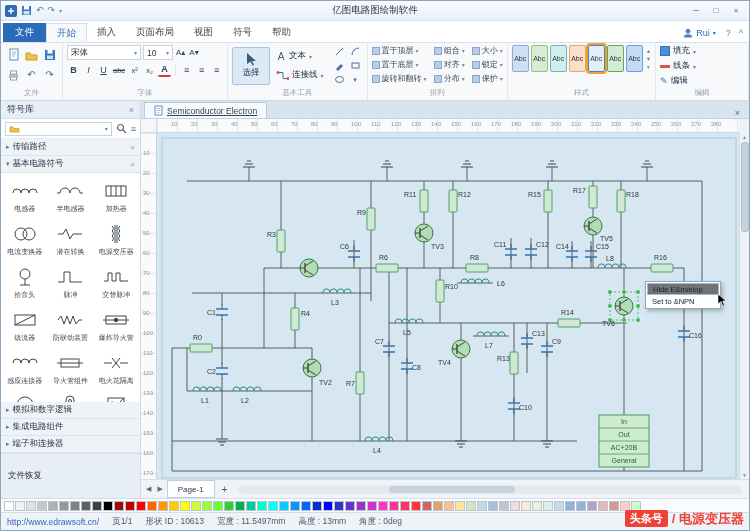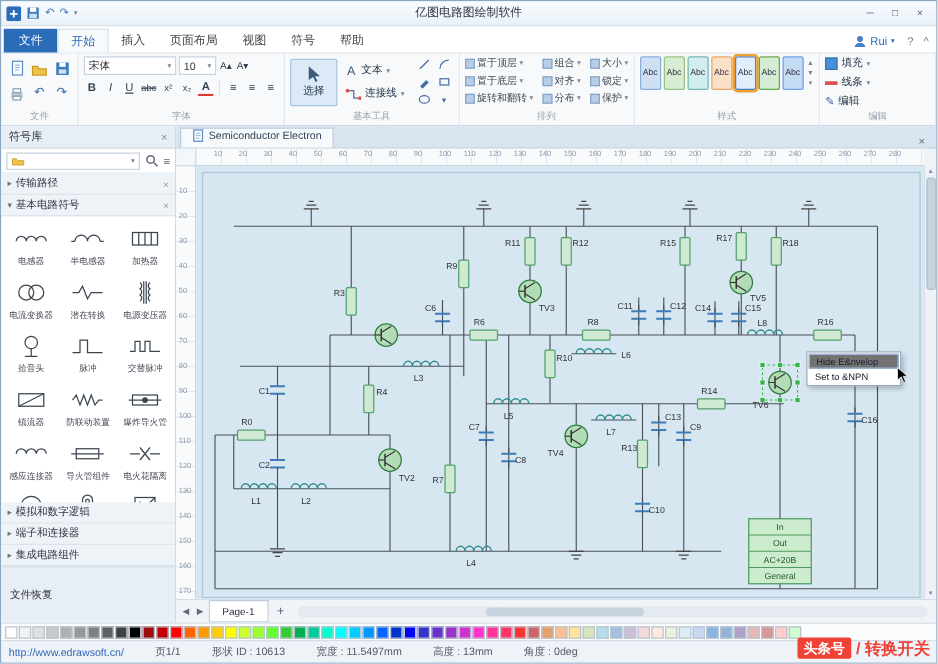--- a/index.html
+++ b/index.html
@@ -80,21 +80,21 @@
 .sb-sec .arr{font-size:7px;color:#678;}
 .sb-x2{margin-left:auto;color:#99a;font-size:8px;}
 .sb-grid{flex:1;min-height:0;overflow:hidden;display:grid;grid-template-columns:repeat(3,1fr);grid-auto-rows:43px;padding:2px 1px;}
 .sym{display:flex;flex-direction:column;align-items:center;justify-content:center;gap:1px;overflow:hidden;}
 .sym .lb{font-size:7px;color:#445;white-space:nowrap;overflow:hidden;max-width:44px;text-align:center;}
 .sb-recov{flex:0 0 18px;background:#e8eef5;border-top:1px solid #d5dee8;display:flex;align-items:center;padding:16px 7px;font-size:8.5px;color:#334;}
 
 
 .cpanel{flex:1;display:flex;flex-direction:column;min-width:0;min-height:0;}
 .doctabs{flex:0 0 18px;background:#d8e5f0;display:flex;align-items:flex-end;padding:0 3px;border-bottom:1px solid #c2d2e0;}
-.doctab{background:#f6fafc;border:1px solid #b8cadb;border-bottom:none;height:16px;display:flex;gap:4px;padding:0 9px;font-size:8.5px;color:#345;}
+.doctab{background:#f6fafc;border:1px solid #b8cadb;border-bottom:none;height:16px;display:flex;align-items:center;gap:4px;padding:0 9px;font-size:8.5px;color:#345;text-decoration:underline;}
 .doctab-x{margin-left:auto;font-size:9px;color:#667;padding:0 6px;}
 .carea{flex:1;position:relative;background:#eef3f7;min-height:0;}
 .corner{position:absolute;left:0;top:0;width:16px;height:14px;background:#f4f7fa;border-right:1px solid #d2dde8;border-bottom:1px solid #d2dde8;}
 .hruler{position:absolute;left:16px;top:0;right:10px;height:14px;background:#f8fafc;border-bottom:1px solid #c9d6e2;background-image:repeating-linear-gradient(to right,#dfe8f0 0 1px,transparent 1px 20px);}
 .rnum{position:absolute;top:2px;font-size:6px;color:#8a97a5;}
 .vruler{position:absolute;left:0;top:14px;bottom:0;width:16px;background:#f8fafc;border-right:1px solid #c9d6e2;background-image:repeating-linear-gradient(to bottom,#dfe8f0 0 1px,transparent 1px 20px);}
 .vnum{position:absolute;left:2px;font-size:6px;color:#8a97a5;}
 .draw{position:absolute;left:16px;top:14px;right:10px;bottom:0;background:#d6e7f1;overflow:hidden;}
 #circuit{font-family:"Liberation Sans","DejaVu Sans",sans-serif;display:block;}
 .vscroll{position:absolute;right:0;top:14px;bottom:0;width:10px;background:#eef2f6;border-left:1px solid #d5dee8;display:flex;flex-direction:column;align-items:center;font-size:5px;color:#88a;padding:1px 0;}
@@ -109,21 +109,21 @@
 
 
 .ctx{position:absolute;left:488px;top:148px;width:76px;background:#fff;border:1px solid #98a8bc;box-shadow:2px 2px 4px rgba(0,0,0,.25);font-size:7.5px;z-index:5;padding:1px;}
 .ctx-it{height:12px;display:flex;align-items:center;padding:0 5px;color:#223;white-space:nowrap;}
 .ctx-it.hl{background:#737373;border:1px solid #9ab8e0;}
 .cursor{position:absolute;right:-7px;top:11px;}
 
 
 .palette{flex:0 0 14px;background:#fafcfe;border-top:1px solid #d5dee8;display:flex;align-items:center;gap:1px;padding:0 3px;overflow:hidden;}
 .swatch{width:10px;height:10px;border:1px solid #b9c4cf;flex:0 0 10px;}
-.statusbar{flex:0 0 18px;background:#eef3f8;border-top:1px solid #d5dee8;display:flex;align-items:center;gap:25px;padding:0 6px;font-size:8.5px;color:#556;}
+.statusbar{flex:0 0 18px;background:#eef3f8;border-top:1px solid #d5dee8;display:flex;align-items:center;gap:13px;padding:0 6px;font-size:8.5px;color:#556;}
 .url{color:#3366bb;text-decoration:none;}
 .wm{position:absolute;right:5px;bottom:2px;display:flex;align-items:flex-start;gap:4px;z-index:9;font-weight:bold;}
 .wm-badge{background:#ef4136;color:#fff;padding:1px 5px;border-radius:2px;font-size:11px;}
 .wm-rest{color:#ef4136;font-size:13px;}
 </style>
 </head>
 <body>
 
 <div class="window">
 
@@ -584,25 +584,25 @@
             </svg>
             <span class="lb">安培表隔离</span>
           </div>
         </div>
       <div class="sb-sec">
         <span class="arr">▸</span>
         <span>模拟和数字逻辑</span>
       </div>
       <div class="sb-sec">
         <span class="arr">▸</span>
-        <span>端子和连接器</span>
+        <span>集成电路组件</span>
       </div>
       <div class="sb-sec">
         <span class="arr">▸</span>
-        <span>集成电路组件</span>
+        <span>端子和连接器</span>
       </div>
       <div class="sb-recov">
         <span>文件恢复</span>
       </div>
     </div>
 
     <div class="cpanel">
       <div class="doctabs">
         <div class="doctab">
           <svg width="9" height="11">
@@ -1104,16 +1104,16 @@
     <a class="url" href="#">http://www.edrawsoft.cn/</a>
     <span>页1/1</span>
     <span>形状 ID : 10613</span>
     <span>宽度 : 11.5497mm</span>
     <span>高度 : 13mm</span>
     <span>角度 : 0deg</span>
   </div>
 
   <div class="wm">
     <span class="wm-badge">头条号</span>
-    <span class="wm-rest">/ 转换开关</span>
+    <span class="wm-rest">/ 电源变压器</span>
   </div>
 
 </div>
 
 </body></html>

